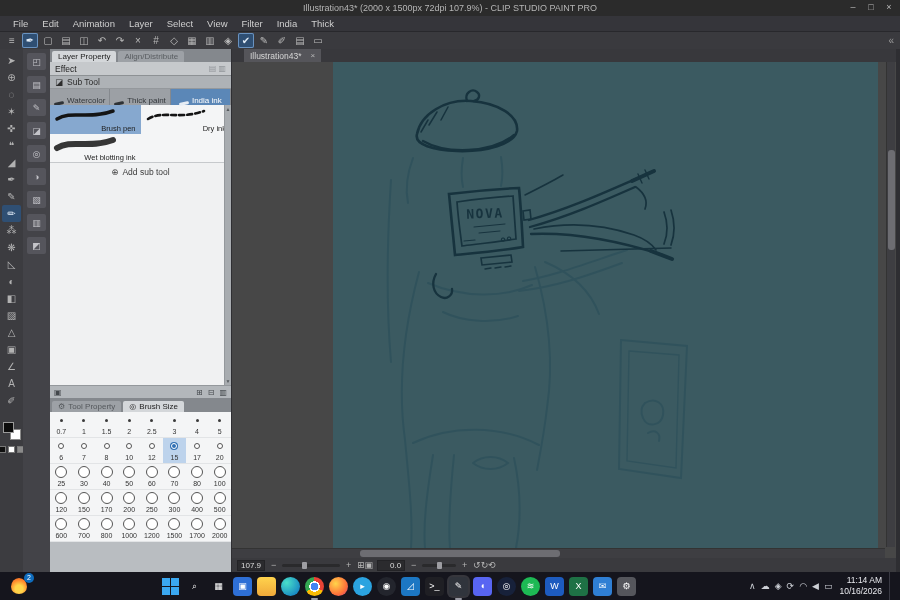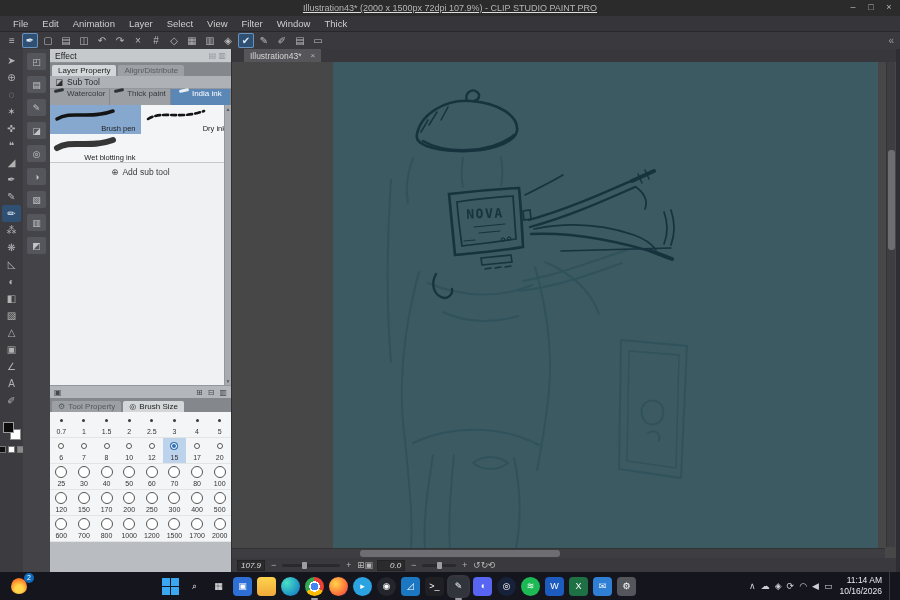--- a/index.html
+++ b/index.html
@@ -1,19 +1,19 @@
 <!DOCTYPE html>
 <html><head>
 <meta charset="utf-8">
 <style>
 *{margin:0;padding:0;box-sizing:border-box;font-family:"Liberation Sans","DejaVu Sans",sans-serif;}
 html,body{width:900px;height:600px;overflow:hidden;background:#2b2b2b;font-size:9px;color:#ddd;}
 #app{width:900px;height:600px;display:flex;flex-direction:column;}
 
-#titlebar{height:16px;background:#2b2b2b;display:flex;align-items:center;position:relative;flex:0 0 16px;text-decoration:underline;}
+#titlebar{height:16px;background:#2b2b2b;display:flex;align-items:center;position:relative;flex:0 0 16px;}
 #titlebar .title{flex:1;text-align:center;color:#b5b5b5;font-size:9px;}
 #winctrl{position:absolute;right:2px;top:0;height:16px;display:flex;}
 #winctrl .wbtn{width:18px;text-align:center;line-height:15px;color:#b9b9b9;font-size:9px;}
 
 #menubar{height:16px;background:#35353a;display:flex;align-items:center;padding-left:6px;border-bottom:1px solid #28282c;flex:0 0 16px;}
 .menu-item{padding:0 7px;color:#cfcfcf;font-size:9.5px;line-height:16px;}
 
 #toolbar{height:17px;background:#3a3a3e;display:flex;align-items:center;padding:0 4px;gap:2px;flex:0 0 17px;}
 .tb-icon{width:16px;height:15px;display:flex;align-items:center;justify-content:center;color:#b9b9b9;font-size:10px;border-radius:2px;}
 .tb-icon.active{background:#2f4f73;box-shadow:0 0 0 1px #6a93c0 inset;color:#e2ecf7;}
@@ -34,21 +34,21 @@
 
 #leftpanels{width:182px;background:#b9bdc1;display:flex;flex-direction:column;color:#222;flex:0 0 182px;border-right:1px solid #2f2f33;}
 #lp-tabs{height:13px;background:#84888d;display:flex;align-items:flex-end;padding-left:2px;gap:2px;flex:0 0 13px;}
 .lp-tab{font-size:8px;padding:1px 6px;background:#9da1a6;color:#595d61;border-radius:2px 2px 0 0;}
 .lp-tab.active{background:#d4d7da;color:#222;}
 #effect-row{height:14px;background:#c6c9cc;display:flex;align-items:center;padding:0 5px;font-size:8.5px;border-bottom:1px solid #8d9194;flex:0 0 14px;}
 #effect-row .fx-icons{margin-left:auto;color:#8f9397;font-size:8px;}
 #subtool{flex:0 0 322px;display:flex;flex-direction:column;background:#eef0f1;position:relative;}
 .st-header{height:13px;background:#aeb2b6;display:flex;align-items:center;gap:4px;padding:0 5px;font-size:8.5px;color:#2c2c2c;border-bottom:1px solid #94989c;flex:0 0 13px;}
 #st-tabs{height:16px;background:#9ca0a5;display:flex;align-items:stretch;flex:0 0 16px;}
-.st-tab{flex:1;display:flex;align-items:flex-start;justify-content:center;gap:3px;font-size:8px;color:#34383c;background:#9ca0a5;border-right:1px solid #85898e;}
+.st-tab{flex:1;display:flex;align-items:flex-end;justify-content:center;gap:3px;font-size:8px;color:#34383c;background:#9ca0a5;border-right:1px solid #85898e;}
 .st-tab .dash{width:10px;height:3px;background:#2e3236;border-radius:2px;transform:rotate(-12deg);}
 .st-tab.active{background:#5b87b7;color:#fff;}
 .st-tab.active .dash{background:#e8eef5;}
 #st-list{height:58px;background:#f4f5f6;display:flex;flex-wrap:wrap;flex:0 0 58px;border-bottom:1px solid #c6c9cc;}
 .st-item{width:50%;height:29px;position:relative;padding:2px 3px;text-decoration:underline;}
 .st-item.selected{background:#86a8cf;}
 .st-item svg{display:block;}
 .st-item .bname{position:absolute;right:5px;bottom:1px;font-size:7.5px;color:#1d1d1d;}
 #st-add{height:18px;display:flex;align-items:center;justify-content:center;gap:4px;font-size:8.5px;color:#3a3a3a;flex:0 0 18px;background:#f0f1f2;}
 #st-fill{flex:1;background:#f0f1f2;}
@@ -73,21 +73,21 @@
 #tabbar{height:13px;background:#38383c;display:flex;align-items:stretch;flex:0 0 13px;}
 .canvas-tab{background:#55555a;color:#d6d6d6;font-size:8.5px;display:flex;align-items:center;padding:0 6px;gap:9px;margin-left:12px;}
 .canvas-tab .close{color:#b9b9b9;font-size:8px;}
 #canvas-wrap{flex:1;position:relative;overflow:hidden;background:#474747;}
 #canvas{position:absolute;left:101px;top:0;width:545px;height:487px;background:#3b5a61;}
 #canvas svg{display:block;}
 #vscroll{position:absolute;right:1px;top:0;width:9px;bottom:11px;background:#3e3e42;border-left:1px solid #333;}
 #vscroll .thumb{position:absolute;top:88px;left:1px;width:7px;height:100px;background:#6d6d72;border-radius:3px;}
 #hscroll{position:absolute;left:0;right:11px;bottom:0;height:10px;background:#3e3e42;border-top:1px solid #333;}
 #hscroll .thumb{position:absolute;left:128px;top:1px;height:7px;width:200px;background:#6d6d72;border-radius:3px;}
-#statusbar{height:14px;background:#3a3a3e;display:flex;align-items:center;gap:4px;padding:0 5px;color:#b5b5b5;flex:0 0 14px;font-style:italic;}
+#statusbar{height:14px;background:#3a3a3e;display:flex;align-items:center;gap:4px;padding:0 5px;color:#b5b5b5;flex:0 0 14px;}
 .sb-box{background:#2b2b2e;border:1px solid #232326;color:#ddd;font-size:8px;padding:0 3px;height:11px;line-height:10px;min-width:28px;text-align:right;}
 .sb-btn{font-size:9px;color:#b5b5b5;width:9px;text-align:center;}
 .sb-slider{height:3px;background:#2a2a2c;position:relative;border-radius:2px;}
 .sb-slider .knob{position:absolute;top:-2px;width:5px;height:7px;background:#9d9da2;border-radius:1px;}
 .sb-icon{font-size:9px;color:#b5b5b5;width:13px;text-align:center;}
 #right-edge{width:4px;background:#2e2e32;flex:0 0 4px;}
 
 #taskbar{height:28px;background:#15151d;display:flex;align-items:center;flex:0 0 28px;position:relative;}
 #tb-widget{margin-left:9px;position:relative;width:20px;height:20px;}
 .flame{width:16px;height:16px;margin:2px;border-radius:50% 50% 50% 50%/55% 55% 45% 45%;background:radial-gradient(circle at 50% 68%,#ffd54a 0 28%,#ff8c2e 62%,#ef5a1e);}
@@ -119,21 +119,21 @@
   </div>
 
   <div id="menubar">
       <div class="menu-item">File</div>
       <div class="menu-item">Edit</div>
       <div class="menu-item">Animation</div>
       <div class="menu-item">Layer</div>
       <div class="menu-item">Select</div>
       <div class="menu-item">View</div>
       <div class="menu-item">Filter</div>
-      <div class="menu-item">Window</div>
+      <div class="menu-item">India</div>
       <div class="menu-item">Thick</div>
     </div>
 
   <div id="toolbar">
       <div class="tb-icon">≡</div>
       <div class="tb-icon active">✒</div>
       <div class="tb-icon">▢</div>
       <div class="tb-icon">▤</div>
       <div class="tb-icon">◫</div>
       <div class="tb-icon">↶</div>
@@ -193,27 +193,27 @@
         <div class="dock-icon">✎</div>
         <div class="dock-icon">◪</div>
         <div class="dock-icon">◎</div>
         <div class="dock-icon">◑</div>
         <div class="dock-icon">▧</div>
         <div class="dock-icon">▥</div>
         <div class="dock-icon">◩</div>
       </div>
 
     <div id="leftpanels">
+      <div id="lp-tabs">
+        <div class="lp-tab active">Layer Property</div>
+        <div class="lp-tab">Align/Distribute</div>
+      </div>
       <div id="effect-row">
         <span>Effect</span>
         <span class="fx-icons">▤ ▥</span>
-      </div>
-      <div id="lp-tabs">
-        <div class="lp-tab active">Layer Property</div>
-        <div class="lp-tab">Align/Distribute</div>
       </div>
 
       <div id="subtool">
         <div class="st-header">
           <span>◪</span>
           <span>Sub Tool</span>
         </div>
         <div id="st-tabs">
             <div class="st-tab">
               <span class="dash"></span>

